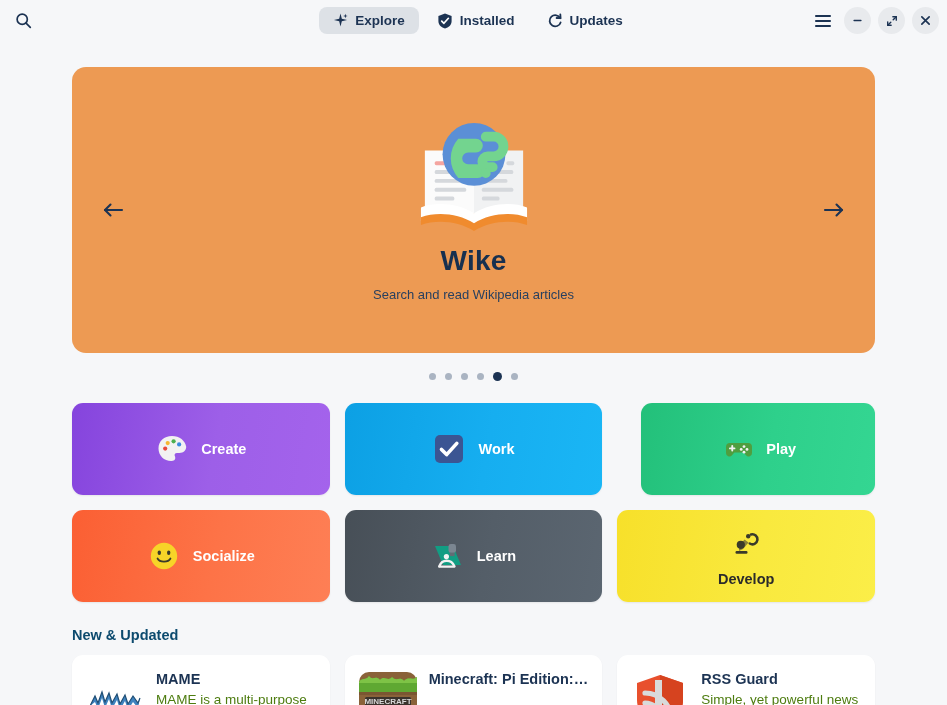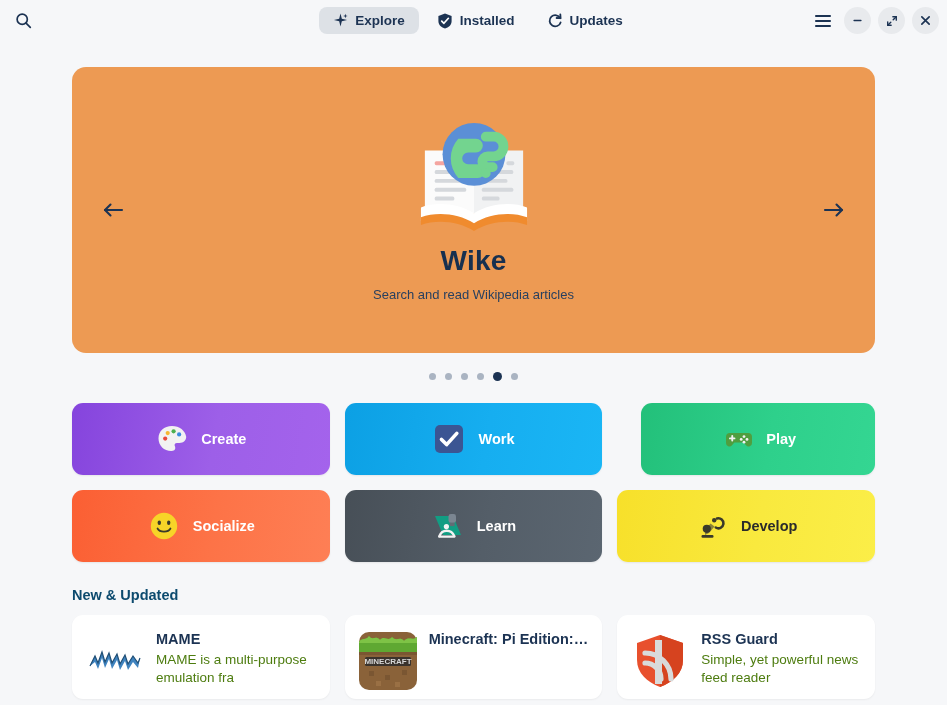--- a/index.html
+++ b/index.html
@@ -113,39 +113,39 @@
   .dot.active { width: 9px; height: 9px; background: #1c3353; }
 
   
   .tiles {
     display: grid;
     grid-template-columns: repeat(3, 1fr);
     gap: 15px;
     margin-top: 20px;
   }
   .tile {
-    height: 72px;
+    height: 92px;
     border-radius: 11px;
     display: flex;
     align-items: center;
     justify-content: center;
     gap: 12px;
     cursor: pointer;
     box-shadow: 0 1px 2px rgba(0,0,0,.07);
   }
   .tile-label { font-size: 14.5px; font-weight: 700; color: #fff; }
   .tile-label.dark { color: #2b2b2b; }
   .tile-ico { width: 34px; height: 34px; display:block; }
 
   .t-create   { background: linear-gradient(100deg,#8544dd 0%, #9d5fe8 55%, #a463ec 100%); }
   .t-work     { background: linear-gradient(100deg,#0ca0e4 0%, #16aef0 55%, #1ab6f5 100%); }
   .t-play     { background: linear-gradient(100deg,#23c07a 0%, #2ed08b 55%, #34d692 100%); margin-left: 24px; }
   .t-social   { background: linear-gradient(100deg,#fb5f33 0%, #fd7347 55%, #fe7f55 100%); }
   .t-learn    { background: linear-gradient(100deg,#474f57 0%, #545e68 55%, #5b6671 100%); }
-  .t-develop  { background: linear-gradient(100deg,#f7e02a 0%, #f9e93e 55%, #fbee48 100%); }
+  .t-develop  { background: linear-gradient(100deg,#f7e02a 0%, #f9e93e 55%, #fbee48 100%); flex-direction: column; }
 
   
   .section-title {
     font-size: 14.5px;
     font-weight: 700;
     color: #0c4a6e;
     margin: 25px 0 12px 0;
   }
   .appgrid {
     display: grid;

